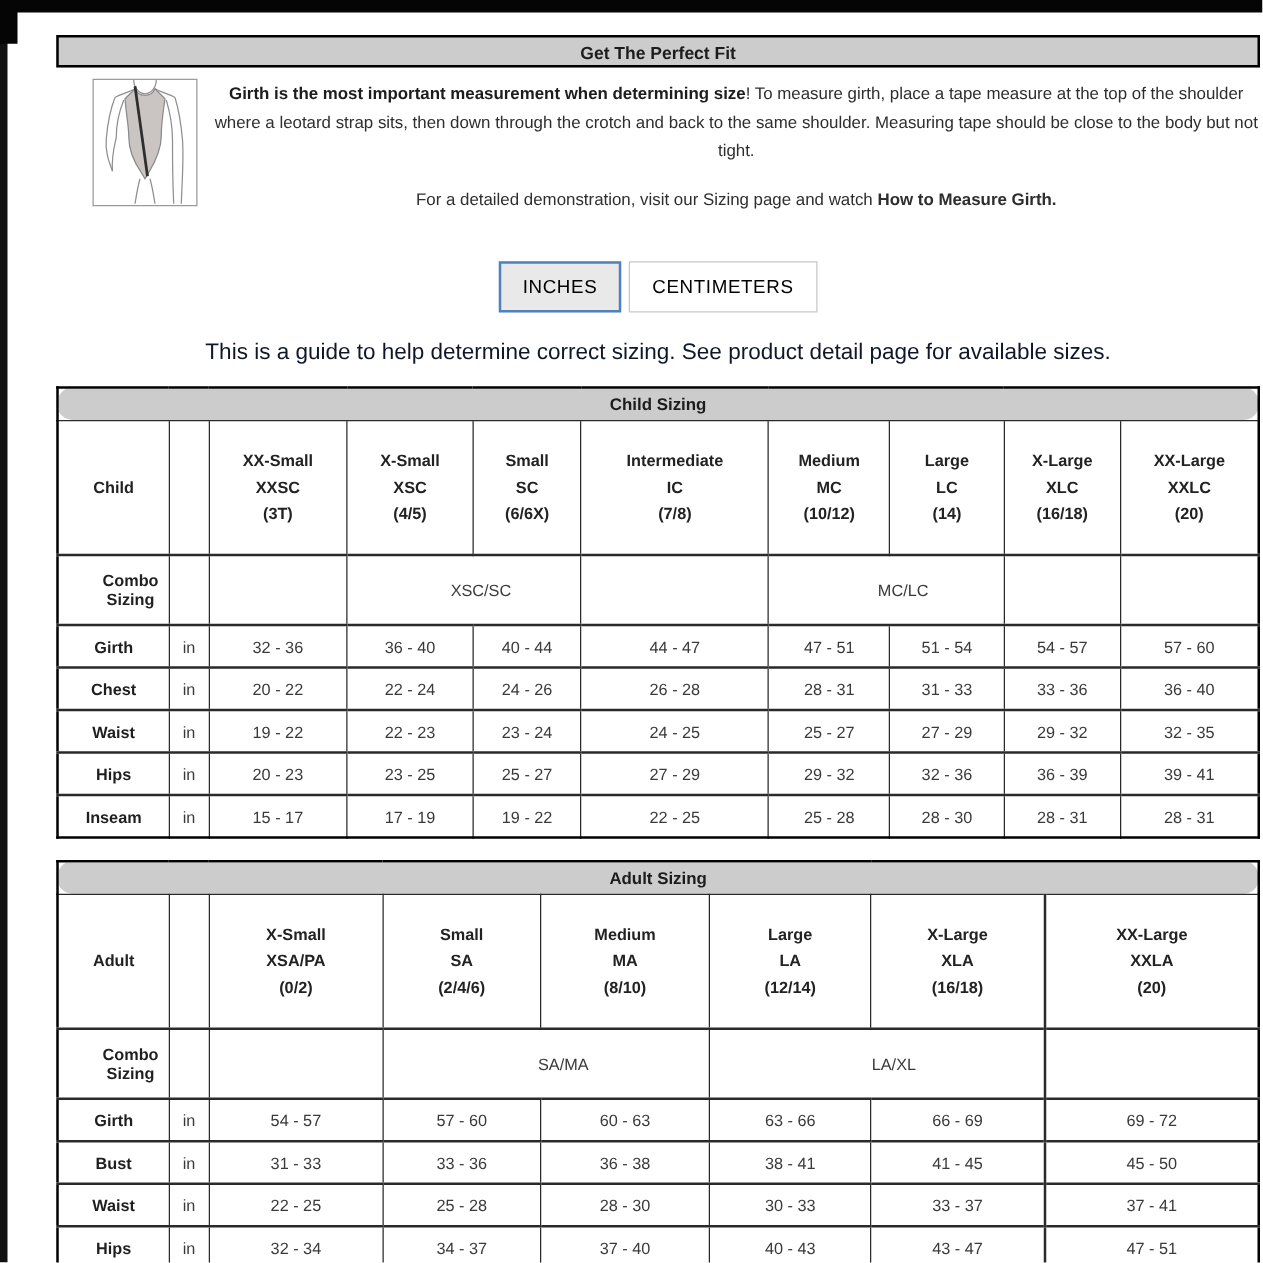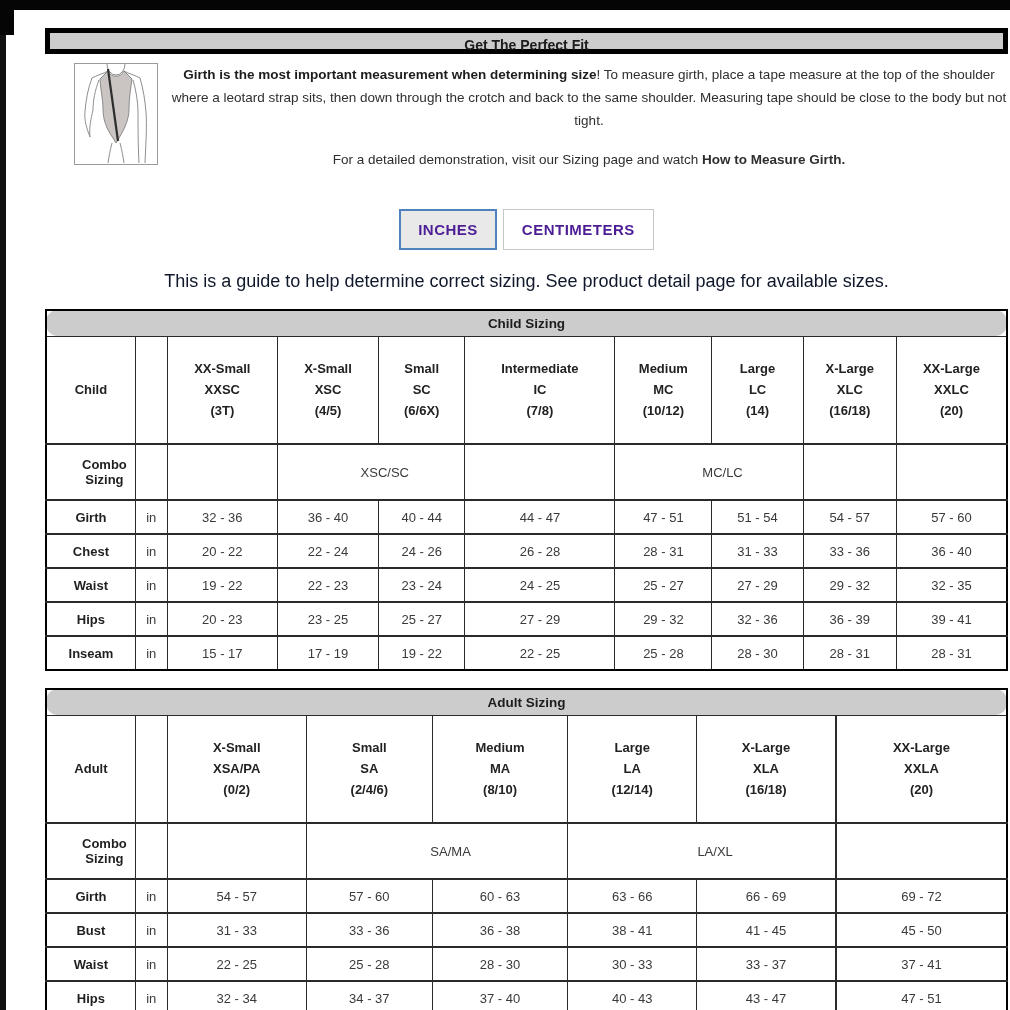--- a/index.html
+++ b/index.html
@@ -10,43 +10,43 @@
   }
   .page { position:relative; width:1010px; height:1010px; background:#fff; }
   .edge-top { position:absolute; top:0; left:0; width:1010px; height:10px; background:#050505; }
   .edge-left { position:absolute; top:0; left:0; width:6px; height:1010px; background:#111; }
   .edge-corner { position:absolute; top:0; left:0; width:14px; height:35px; background:#050505; }
 
   .content { position:absolute; left:45px; top:28px; width:963px; }
 
   .title-bar {
     height:26px; line-height:24px; text-align:center;
-    background:#cccccc; border:5px solid #000000;
+    background:#cccccc; border:2px solid #000000;
     font-weight:bold; font-size:14px; color:#1c1c1c;
   }
 
   .intro-row { display:flex; margin-top:9px;margin-left:29px; }
   .figure-box {
     width:84px; height:102px; border:1px solid #9a9a9a; background:#fff;
     flex:0 0 auto; overflow:hidden;
   }
   .intro-texts { flex:1 1 auto; padding-left:12px; }
   .intro-p {
     font-size:13.5px; line-height:23px; text-align:center; color:#2e2e2e;
   }
   .intro-p b { color:#1d1d1d; }
   .demo-p {
     margin-top:16px; font-size:13.5px; line-height:23px; text-align:center; color:#2e2e2e;
   }
 
   .toggle-row { margin-top:38px; display:flex; justify-content:center; align-items:center; gap:6px; }
   .unit-btn {
     font-family:"Liberation Sans","DejaVu Sans",sans-serif;
-    font-size:15px; color:#4c1d95; letter-spacing:0.5px;
-    padding:11px 18px; background:#ffffff; border:1px solid #c7c7c7; cursor:pointer;font-weight:bold;
+    font-size:15px; color:#000000; letter-spacing:0.5px;
+    padding:11px 18px; background:#ffffff; border:1px solid #c7c7c7; cursor:pointer;
   }
   .unit-btn.selected {
     background:#e9e9e9; border:2px solid #4f81bd; padding:10px 17px;
   }
 
   .note-p { margin-top:21px; text-align:center; font-size:18px; color:#0f172a; }
 
   .size-table {
     border-collapse:collapse; table-layout:fixed; width:963px;
     margin-top:17px; border:2px solid #000;

